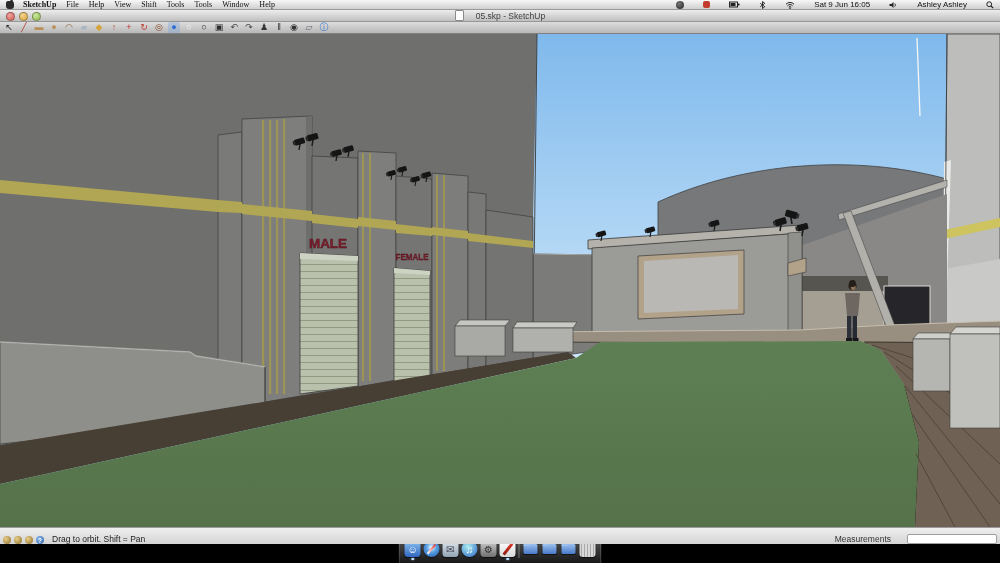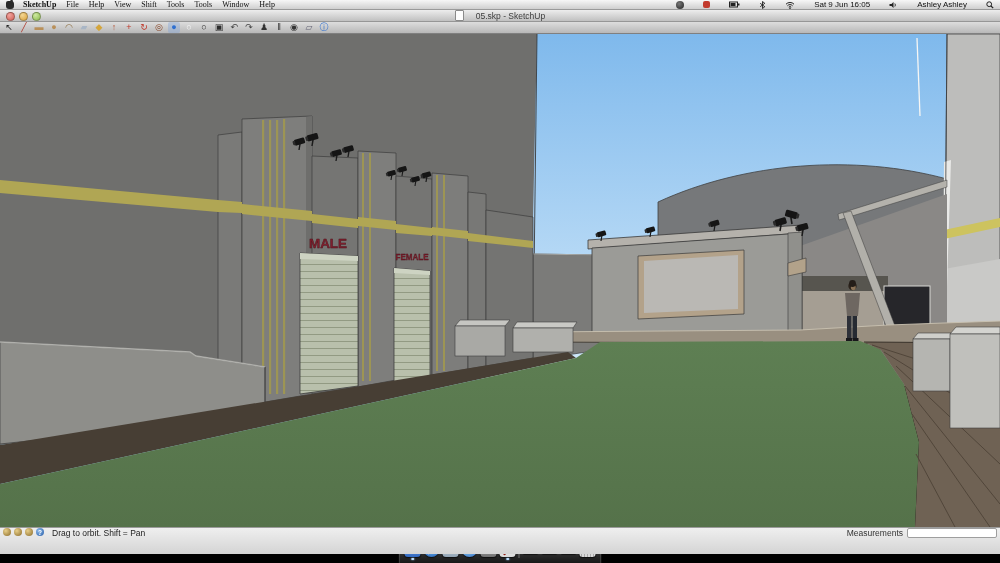--- a/index.html
+++ b/index.html
@@ -32,28 +32,28 @@
   
   #toolbar{position:absolute;top:21px;left:0;width:100%;height:13px;
     background:linear-gradient(#e0e0e0,#b8b8b8);border-bottom:1px solid #808080;
     display:flex;align-items:center;padding:0 3px;box-sizing:border-box;gap:3px;z-index:28;}
   .ticon{width:12px;height:11px;display:flex;align-items:center;justify-content:center;
     font-size:9px;line-height:1;border-radius:2px;cursor:default;}
   
   #viewport{position:absolute;top:34px;left:0;width:824px;height:493px;background:#9dc7ea;}
   #viewport svg{display:block;}
   
-  #statusbar{position:absolute;top:527px;left:0;width:100%;height:27px;
+  #statusbar{position:absolute;top:527px;left:0;width:100%;height:17px;
     background:linear-gradient(#efefef,#d4d4d4);border-top:1px solid #9b9b9b;
-    display:flex;align-items:flex-start;font-size:8.5px;color:#222;padding:0 3px;box-sizing:border-box;z-index:27;}
+    display:flex;align-items:flex-end;font-size:8.5px;color:#222;padding:0 3px;box-sizing:border-box;z-index:27;}
   .sicon{width:8px;height:8px;border-radius:50%;margin-right:3px;
     background:radial-gradient(circle at 35% 35%,#e8cf8a,#8a6a28);display:flex;align-items:center;justify-content:center;}
   .sicon.help{background:radial-gradient(circle at 35% 35%,#8ab8ea,#2b5fa8);color:#fff;font-size:6.5px;font-weight:bold;}
   #hint{margin-left:5px;}
-  #meas{margin-left:auto;display:flex;align-items:center;gap:4px;}
+  #meas{margin-left:auto;display:flex;align-items:center;gap:16px;}
   #meas label{color:#333;}
   #meas input{width:84px;height:8px;border:1px solid #9e9e9e;border-radius:2px;background:#fff;font-size:8px;padding:0 2px;}
   
   #bottombar{position:absolute;top:539px;left:0;width:100%;height:24px;background:#000;z-index:26;}
   #dock{position:absolute;bottom:0;left:50%;transform:translateX(-50%);height:22px;
     background:linear-gradient(rgba(95,95,95,.9),rgba(25,25,25,.95));
     border:1px solid rgba(255,255,255,.25);border-bottom:none;border-radius:4px 4px 0 0;
     display:flex;align-items:center;padding:1px 5px 3px 5px;gap:3px;}
   .dicon{width:16px;height:16px;border-radius:3.5px;position:relative;display:flex;align-items:center;justify-content:center;
     font-size:10px;color:#fff;box-shadow:0 1px 1px rgba(0,0,0,.6);cursor:default;}

